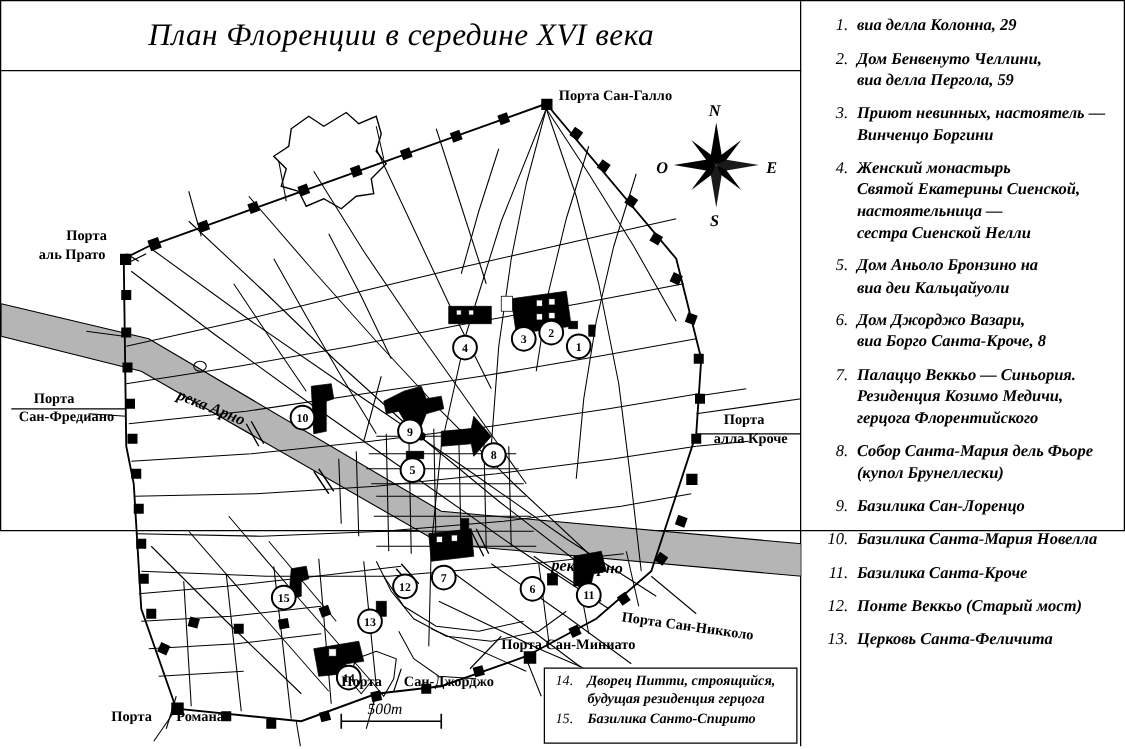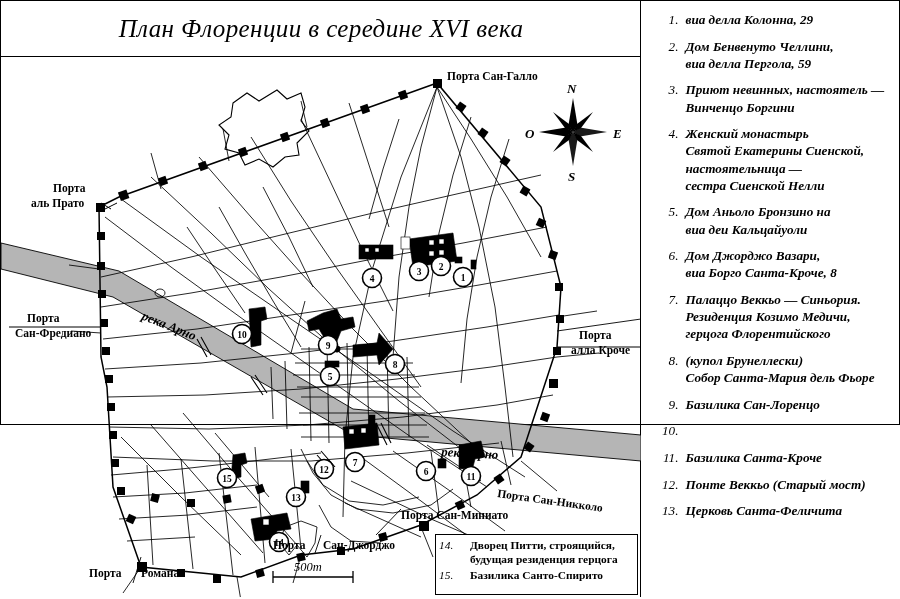--- a/index.html
+++ b/index.html
@@ -39,23 +39,23 @@
          font-style:italic;font-size:13.2px;line-height:1.30;}
   .lgtxt{flex:1;font-style:italic;font-size:13.2px;line-height:1.30;
          font-weight:bold;}
   .lgtxt div{white-space:nowrap;}
 
   
   #sublegend{position:absolute;left:434px;top:533px;width:203px;height:61px;
              box-sizing:border-box;border:1.4px solid #000;background:#fff;
              padding:4px 4px 0 3px;}
   .sub-row{display:flex;margin-bottom:2px;}
-  .sub-num{flex:0 0 25px;text-align:left;padding-right:6px;
+  .sub-num{flex:0 0 25px;text-align:center;padding-right:6px;
            font-style:italic;font-size:11.4px;line-height:1.22;}
-  .sub-txt{flex:1;font-weight:bold;font-size:11.4px;
+  .sub-txt{flex:1;font-style:italic;font-weight:bold;font-size:11.4px;
            line-height:1.22;}
   .sub-txt div{white-space:nowrap;}
 </style>
 </head>
 <body>
 
 <div id="page">
 
   <div id="mapcol">
 
@@ -469,34 +469,37 @@
       <div class="lgtxt">
         <div>Палаццо Веккьо — Синьория.</div>
         <div>Резиденция Козимо Медичи,</div>
         <div>герцога Флорентийского</div>
       </div>
     </div>
 
     <div class="lgrow">
       <div class="lgnum">8.</div>
       <div class="lgtxt">
+        <div>Собор Санта-Мария дель Фьоре</div>
         <div>(купол Брунеллески)</div>
-        <div>Собор Санта-Мария дель Фьоре</div>
       </div>
     </div>
 
     <div class="lgrow">
       <div class="lgnum">9.</div>
       <div class="lgtxt">
         <div>Базилика Сан-Лоренцо</div>
       </div>
     </div>
 
     <div class="lgrow">
       <div class="lgnum">10.</div>
+      <div class="lgtxt">
+        <div>Базилика Санта-Мария Новелла</div>
+      </div>
     </div>
 
     <div class="lgrow">
       <div class="lgnum">11.</div>
       <div class="lgtxt">
         <div>Базилика Санта-Кроче</div>
       </div>
     </div>
 
     <div class="lgrow">

